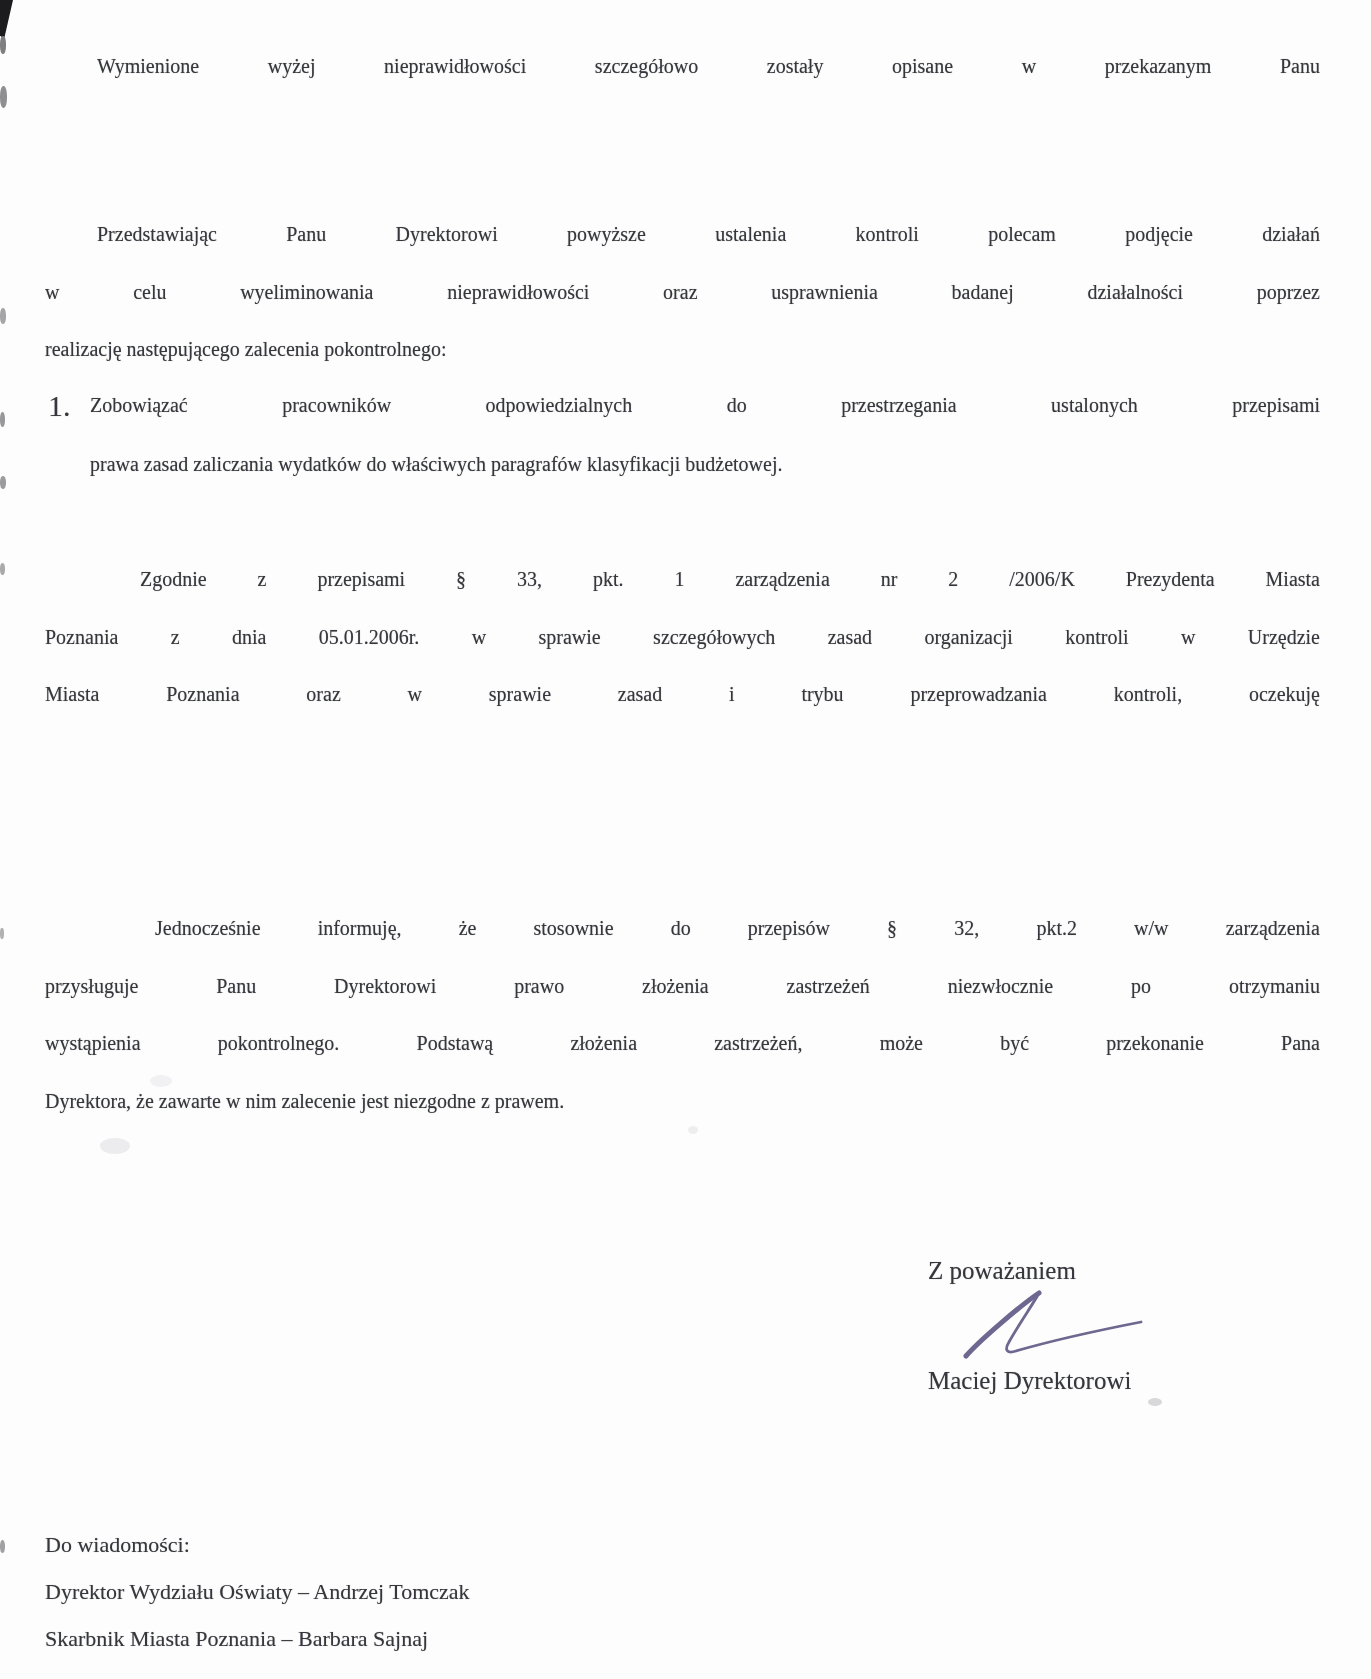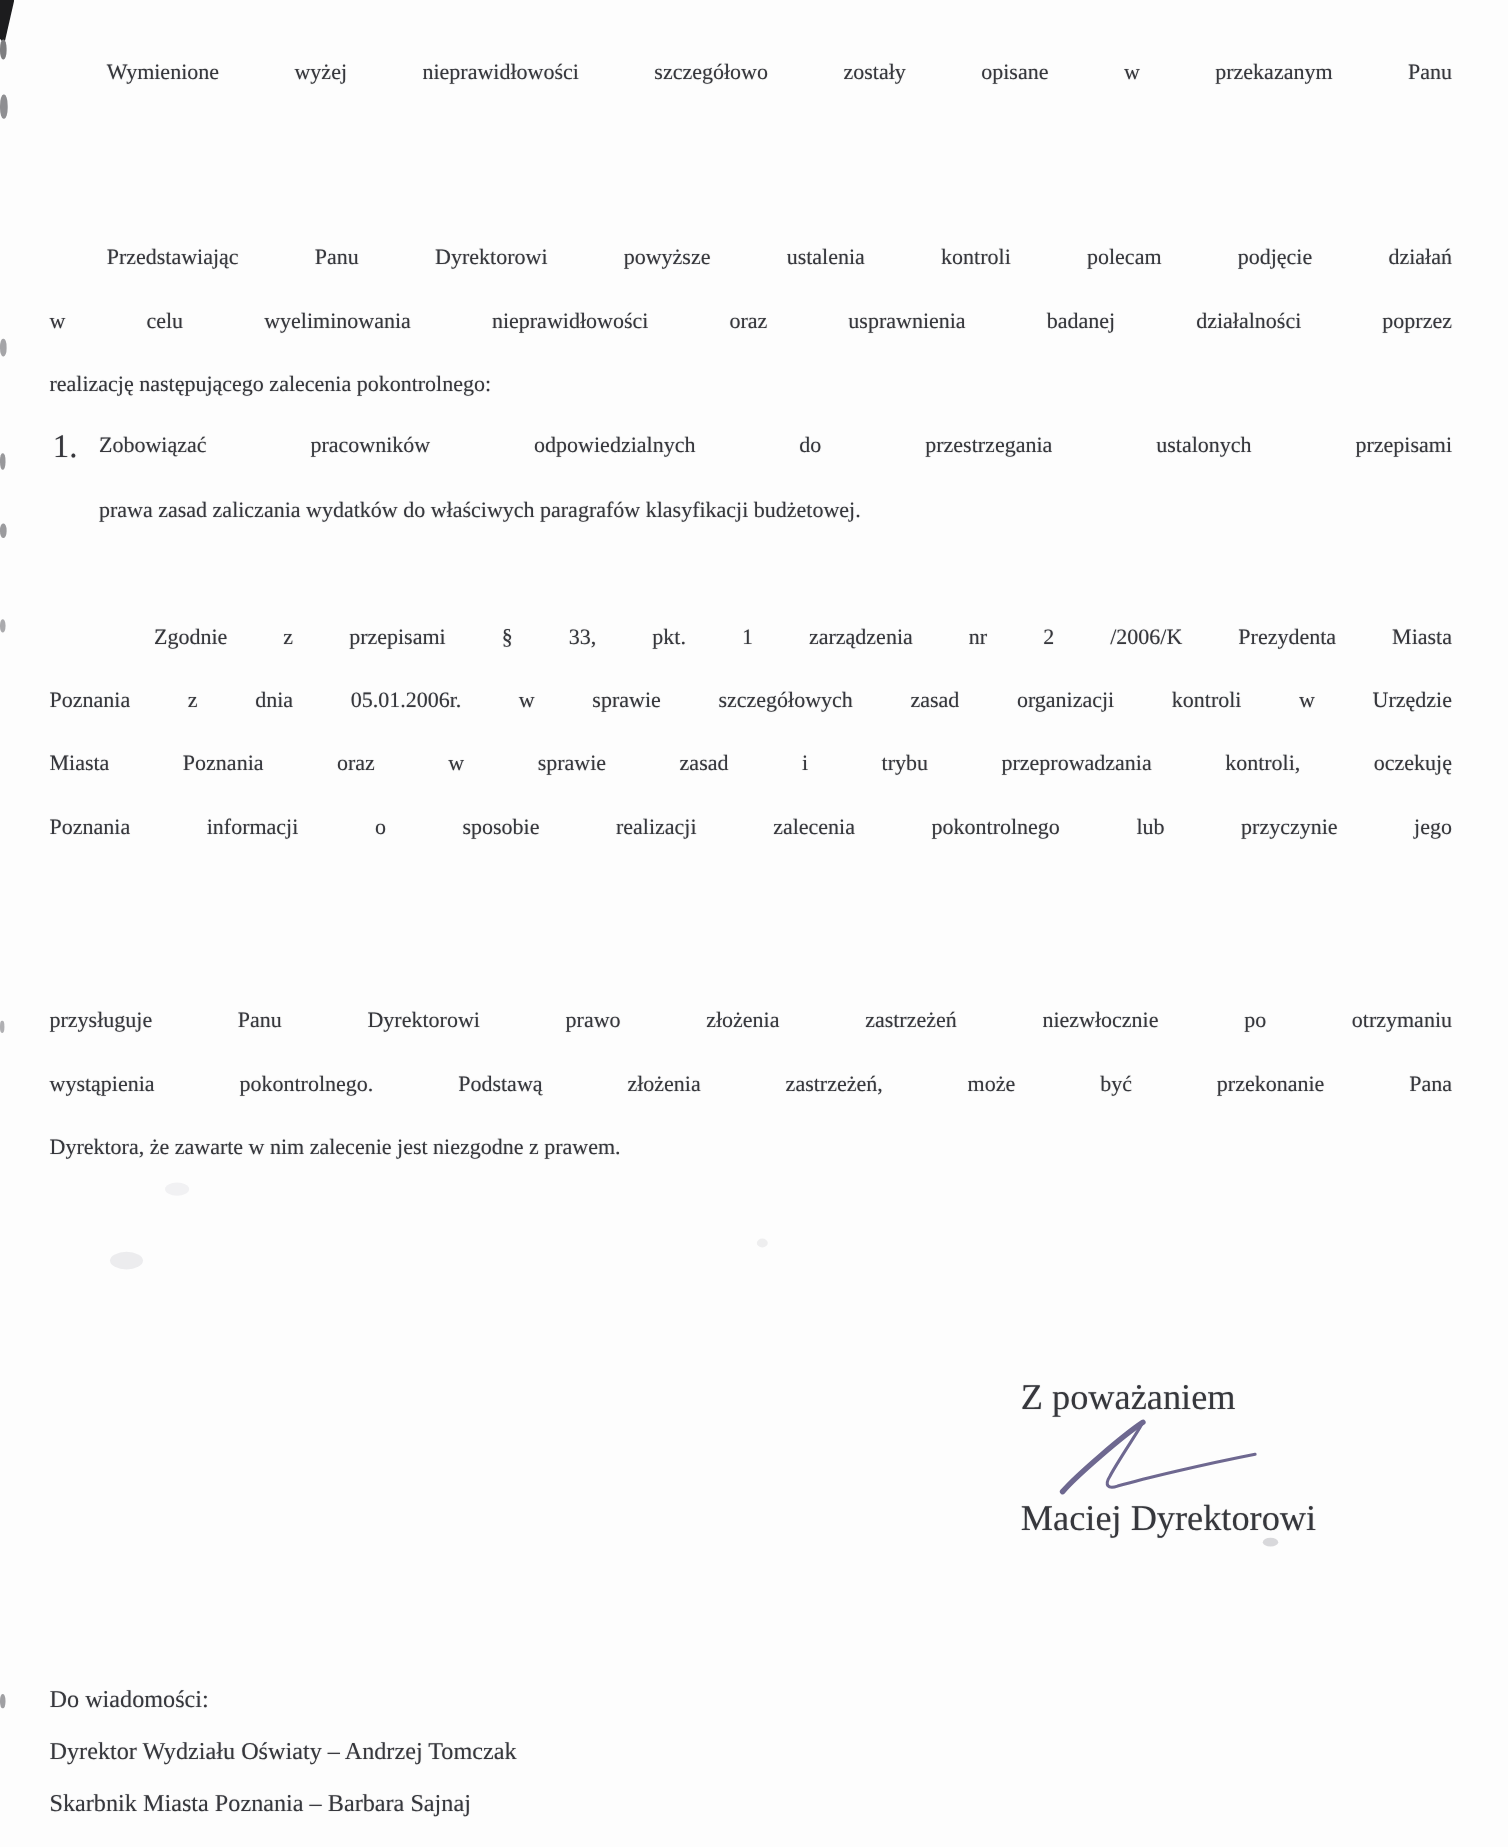--- a/index.html
+++ b/index.html
@@ -29,21 +29,21 @@
 
   .list-block { left: 90px; width: 1230px; line-height: 59px; }
   .list-marker {
     position: absolute; left: 48px; top: 376px;
     font-size: 30px; line-height: 59px;
     text-shadow: 0 0 1px rgba(54,55,60,0.45);
   }
 
   .closing-line {
     position: absolute;
-    font-size: 33px; line-height: 42px;
+    font-size: 25px; line-height: 42px;
     text-shadow: 0 0 1px rgba(54,55,60,0.45);
     white-space: nowrap;
     text-align: center;
   }
   #salutation { left: 928px; top: 1250px; }
   #signer     { left: 928px; top: 1360px; }
 
   .footer-block {
     position: absolute; left: 45px; top: 1521px;
     font-size: 22px; line-height: 47px;
@@ -81,24 +81,24 @@
   <div class="list-marker">1.</div>
   <div class="block list-block" style="top:376px">
     <div class="ln j">Zobowiązać pracowników odpowiedzialnych do przestrzegania ustalonych przepisami</div>
     <div class="ln">prawa zasad zaliczania wydatków do właściwych paragrafów klasyfikacji budżetowej.</div>
   </div>
 
   <div class="block" style="top:551px">
     <div class="ln j ind-md">Zgodnie z przepisami § 33, pkt. 1 zarządzenia nr 2 /2006/K Prezydenta Miasta</div>
     <div class="ln j">Poznania z dnia 05.01.2006r. w sprawie szczegółowych zasad organizacji kontroli w Urzędzie</div>
     <div class="ln j">Miasta Poznania oraz w sprawie zasad i trybu przeprowadzania kontroli, oczekuję</div>
-    <div class="ln j">Poznania informacji o sposobie realizacji zalecenia pokontrolnego lub przyczynie jego</div>
   </div>
 
   <div class="block" style="top:900px">
+    <div class="ln j ind-lg">Jednocześnie informuję, że stosownie do przepisów § 32, pkt.2 w/w zarządzenia</div>
     <div class="ln j">przysługuje Panu Dyrektorowi prawo złożenia zastrzeżeń niezwłocznie po otrzymaniu</div>
     <div class="ln j">wystąpienia pokontrolnego. Podstawą złożenia zastrzeżeń, może być przekonanie Pana</div>
     <div class="ln">Dyrektora, że zawarte w nim zalecenie jest niezgodne z prawem.</div>
   </div>
 
   <div id="salutation" class="closing-line">Z poważaniem</div>
 
   <svg id="signature-svg" width="230" height="92" viewBox="0 0 230 92">
     <path d="M41,78 C54,63 96,27 114,15" fill="none" stroke="#6e6890" stroke-width="5" stroke-linecap="round"></path>
     <path d="M114,15 C110,23 92,49 84,64 C79,72 82,76 91,73 C115,66 170,53 216,44" fill="none" stroke="#6e6890" stroke-width="2.8" stroke-linecap="round"></path>

